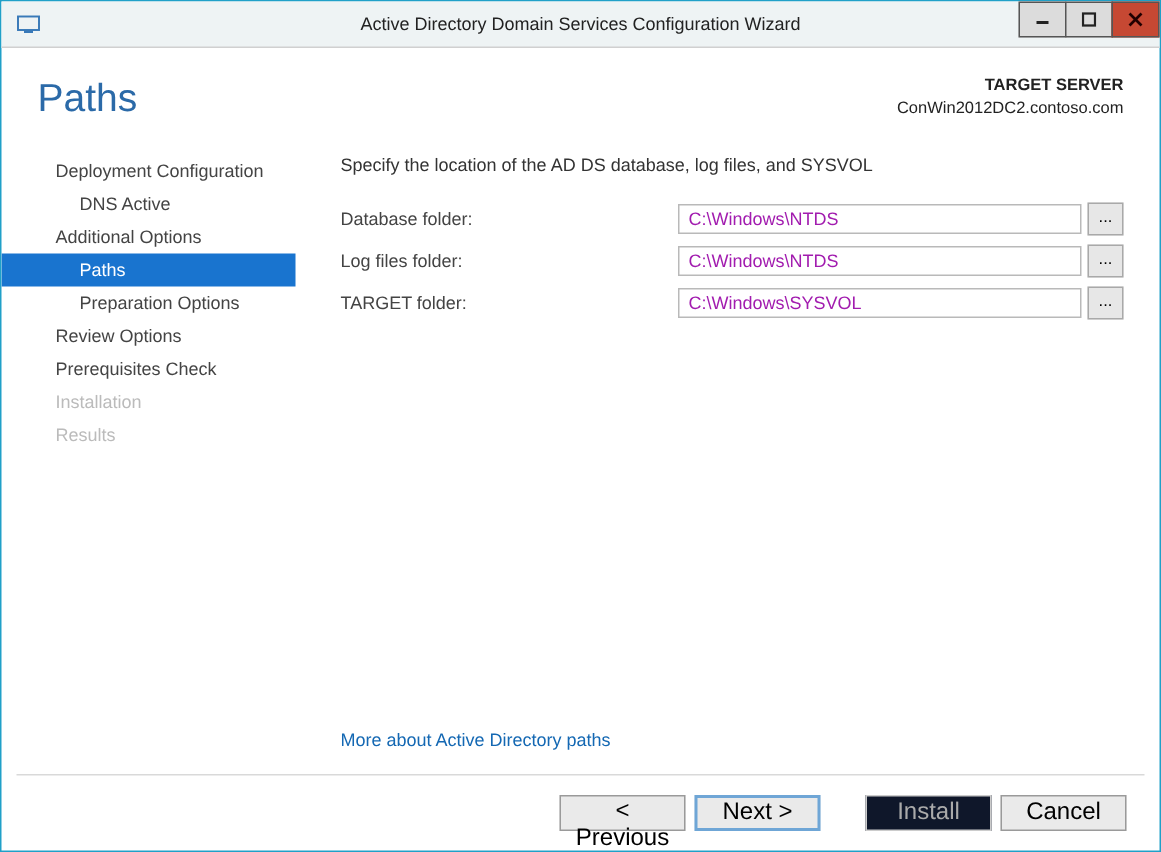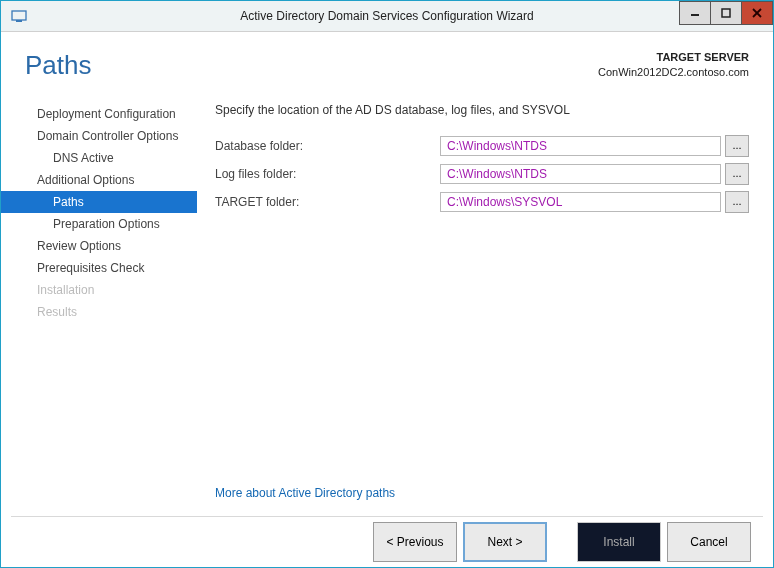--- a/index.html
+++ b/index.html
@@ -88,20 +88,21 @@
     color:#222;
   }
   .header .target .label {
     font-weight: bold;
   }
   
   .body {
     flex:1;
     display:flex;
     overflow:hidden;
+    gap:12px;
   }
   .sidebar {
     width: 196px;
     padding: 12px 0;
     box-sizing: border-box;
   }
   .nav-item {
     height: 22px;
     line-height: 22px;
     padding-left: 36px;
@@ -182,22 +183,22 @@
   .footer {
     height: 50px;
     display:flex;
     align-items:center;
     justify-content:flex-end;
     padding: 0 22px;
     gap: 6px;
   }
   .footer button {
     width: 84px;
-    height: 40px;
-    font-size: 12px;
+    height: 24px;
+    font-size: 16px;
     font-family: inherit;
     background: #eaeaea;
     border: 1px solid #9a9a9a;
     cursor: pointer;
   }
   .footer button.primary {
     border: 2px solid #6fa6d6;
   }
   .footer button:disabled {
     color: #aaa;
@@ -246,21 +247,20 @@
     <div class="page-title">Paths</div>
     <div class="target">
       <div class="label">TARGET SERVER</div>
       <div>ConWin2012DC2.contoso.com</div>
     </div>
   </div>
 
   <div class="body">
     <div class="sidebar" id="sidebar">
         <div class="nav-item">Deployment Configuration</div>
-        <div class="nav-item">Domain Controller Options</div>
         <div class="nav-item sub">DNS Active</div>
         <div class="nav-item">Additional Options</div>
         <div class="nav-item sub selected">Paths</div>
         <div class="nav-item sub">Preparation Options</div>
         <div class="nav-item">Review Options</div>
         <div class="nav-item">Prerequisites Check</div>
         <div class="nav-item disabled">Installation</div>
         <div class="nav-item disabled">Results</div>
       </div>
 

